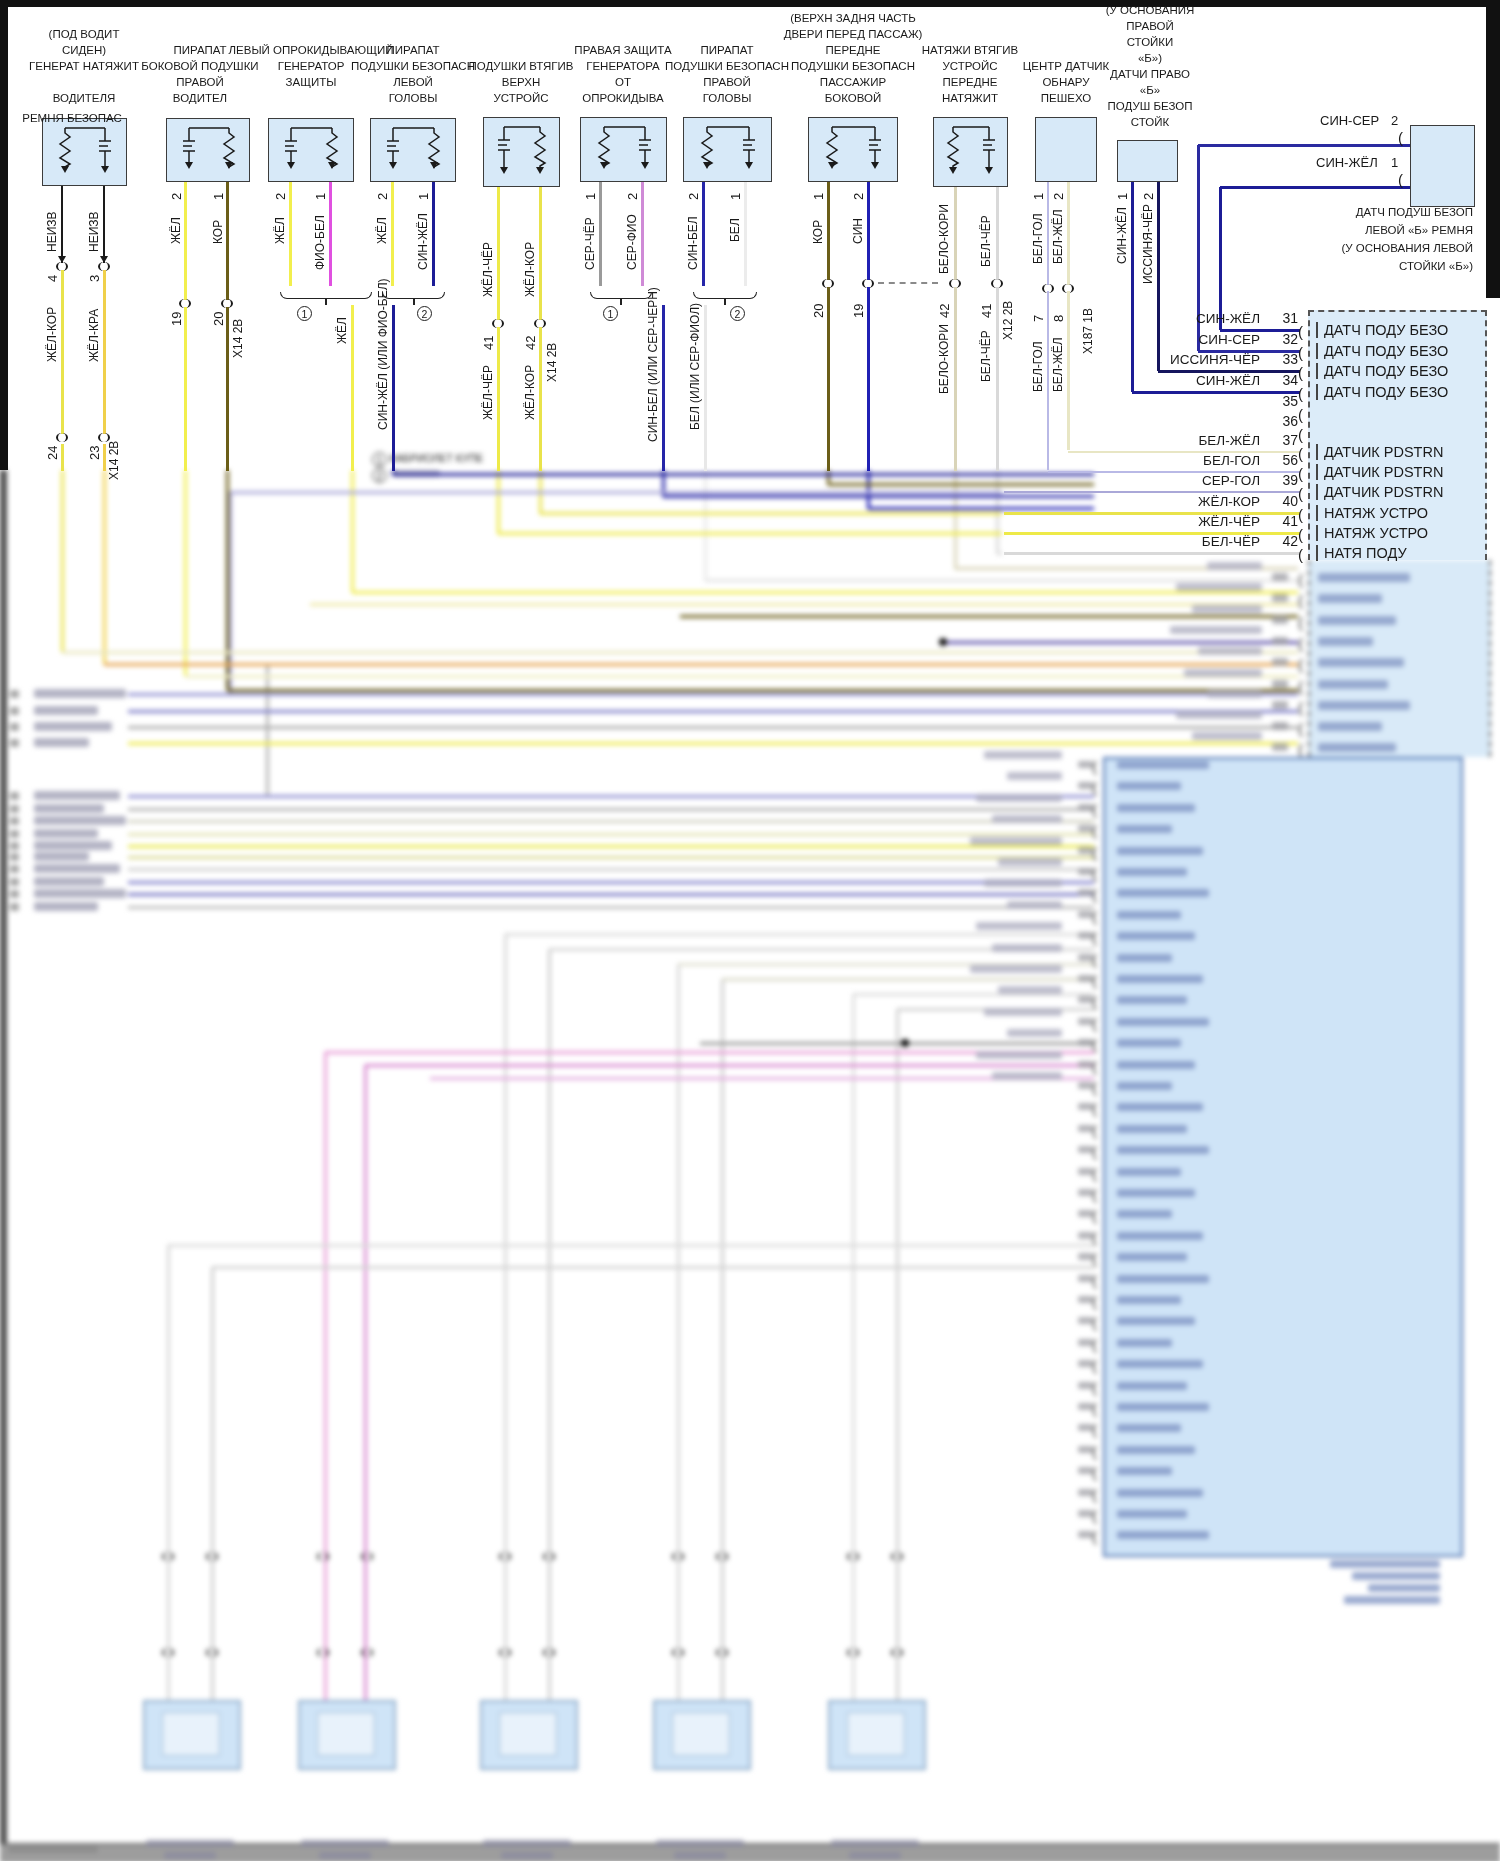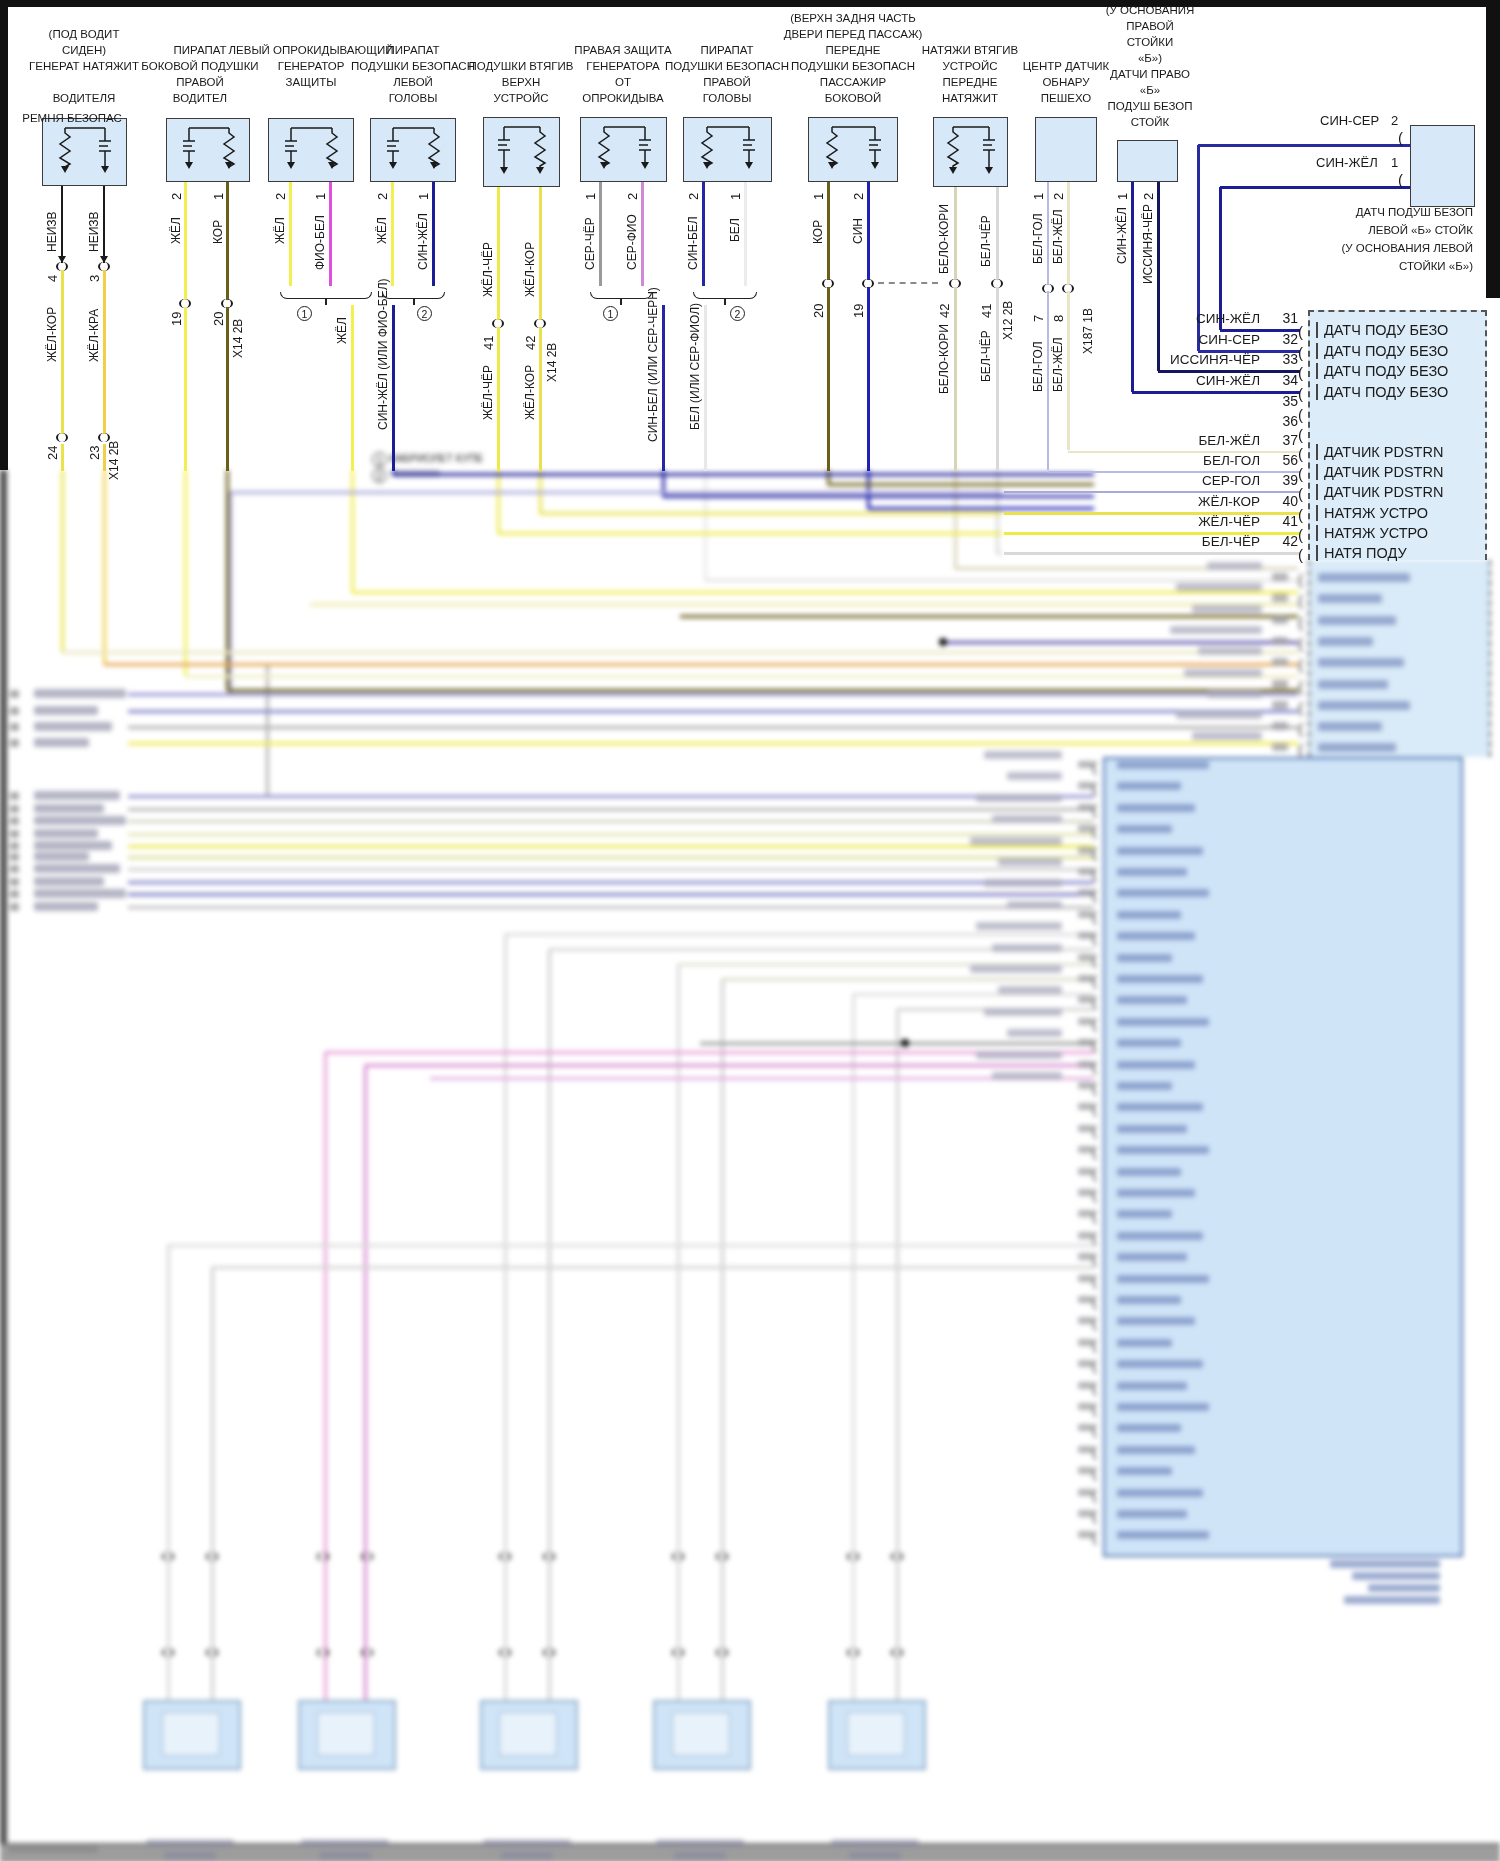--- a/index.html
+++ b/index.html
@@ -473,21 +473,21 @@
       <div class="cl" style="left: 1150px; top: 4px;">(У ОСНОВАНИЯ</div>
       <div class="cl" style="left: 1150px; top: 20px;">ПРАВОЙ</div>
       <div class="cl" style="left: 1150px; top: 36px;">СТОЙКИ</div>
       <div class="cl" style="left: 1150px; top: 52px;">«Б»)</div>
       <div class="cl" style="left: 1150px; top: 68px;">ДАТЧИ ПРАВО</div>
       <div class="cl" style="left: 1150px; top: 84px;">«Б»</div>
       <div class="cl" style="left: 1150px; top: 100px;">ПОДУШ БЕЗОП</div>
       <div class="cl" style="left: 1150px; top: 116px;">СТОЙК</div>
       <div class="cbox" style="left: 1410px; top: 125px; width: 65px; height: 82px;"></div>
       <div class="cr" style="right: 27px; top: 206px;">ДАТЧ ПОДУШ БЕЗОП</div>
-      <div class="cr" style="right: 27px; top: 224px;">ЛЕВОЙ «Б» СТОЙК</div>
+      <div class="cr" style="right: 27px; top: 224px;">ЛЕВОЙ «Б» РЕМНЯ</div>
       <div class="cr" style="right: 27px; top: 242px;">(У ОСНОВАНИЯ ЛЕВОЙ</div>
       <div class="cr" style="right: 27px; top: 260px;">СТОЙКИ «Б»)</div>
       <div class="vw" style="left: 61px; top: 186px; width: 2px; height: 77px; background: rgb(26, 26, 26);"></div>
       <div class="arrow" style="left: 58px; top: 256px;"></div>
       <div class="jk" style="left: 56px; top: 261.5px;"></div>
       <div class="vt" style="left: 46px; top: 252px;">НЕИЗВ</div>
       <div class="pv" style="left: 46px; top: 282px;">4</div>
       <div class="vw" style="left: 103px; top: 186px; width: 2px; height: 77px; background: rgb(26, 26, 26);"></div>
       <div class="arrow" style="left: 100px; top: 256px;"></div>
       <div class="jk" style="left: 98px; top: 261.5px;"></div>

